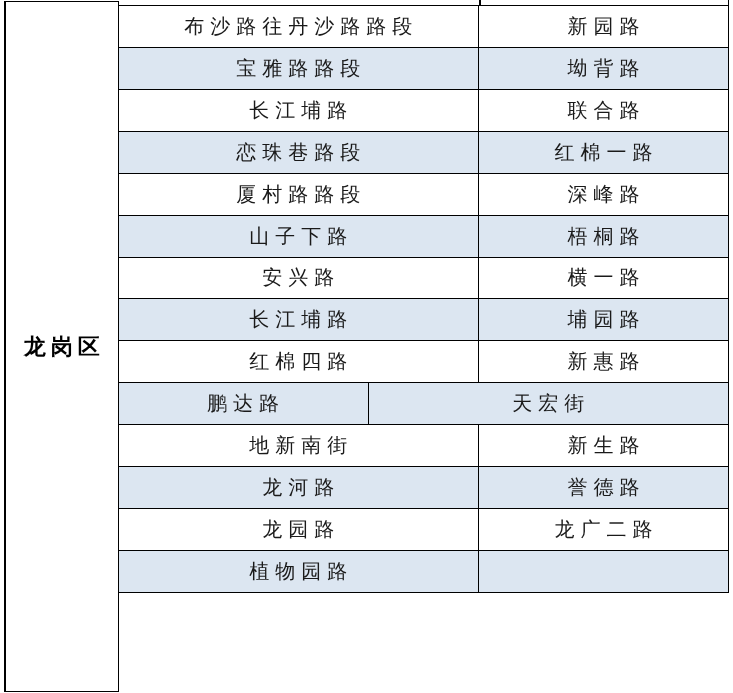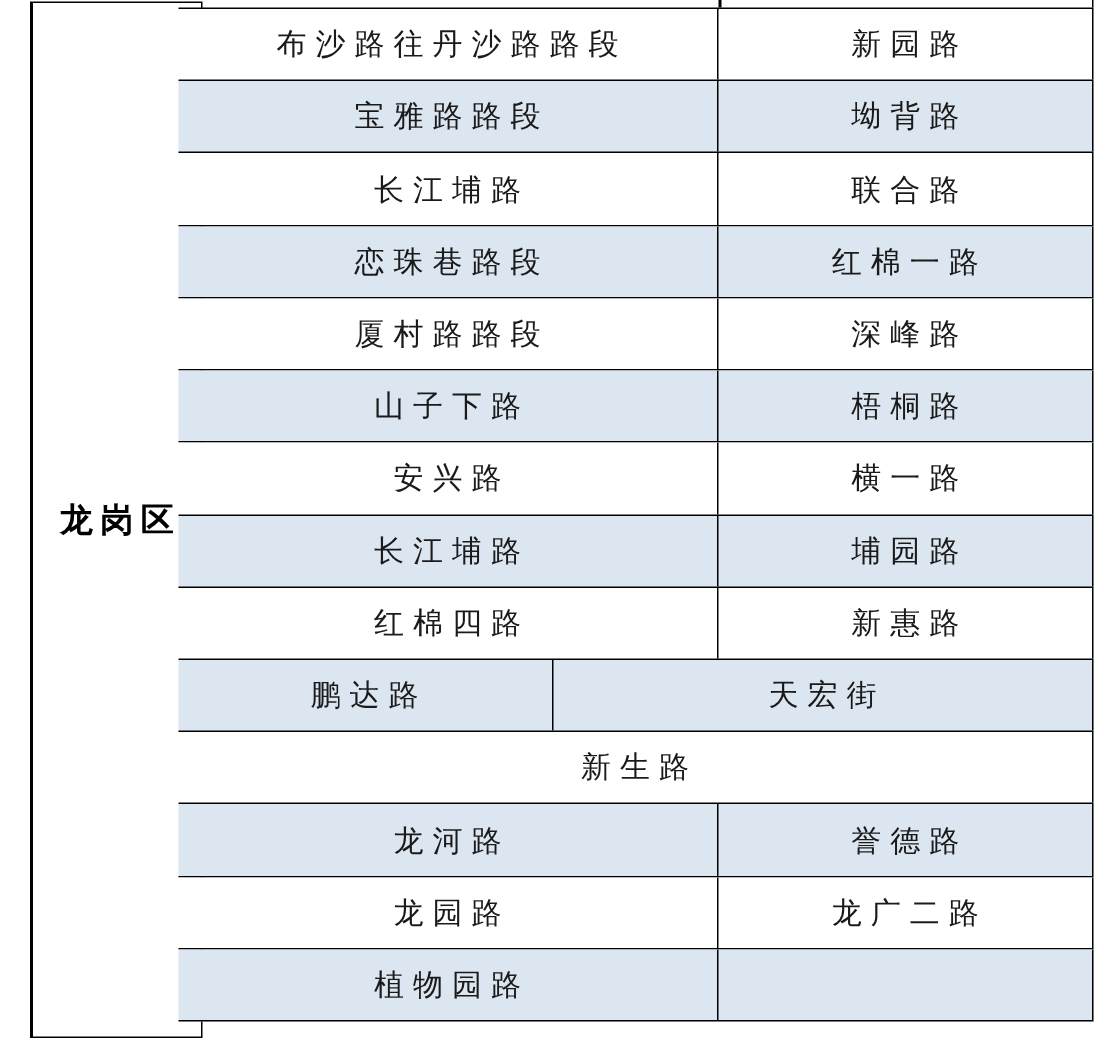--- a/index.html
+++ b/index.html
@@ -19,37 +19,36 @@
     left: 4px;
     top: 1px;
     width: 114.5px;
     height: 691px;
     background: #ffffff;
     border: 1.5px solid #000;
     border-left-width: 2px;
     display: flex;
     align-items: center;
     justify-content: center;
-    margin-left: 16px;
   }
   .district-cell span {
     font-weight: bold;
     font-size: 22px;
     letter-spacing: 5px;
     margin-right: -5px; 
     color: #000;
     white-space: nowrap;
   }
   
   .rows {
     position: absolute;
     left: 118.5px;
     top: 5px;
     width: 610.5px;
-    height: 676px;
+    height: 588px;
     display: flex;
     flex-direction: column;
     border-top: 1.5px solid #000;
   }
   .row {
     flex: 1;
     display: flex;
     border-bottom: 1.5px solid #000;
     background: #ffffff;
   }
@@ -163,20 +162,23 @@
     </div>
     <div class="row">
       <div class="cell c2">
           <span>鹏达路</span>
         </div>
       <div class="cell c1">
           <span>天宏街</span>
         </div>
     </div>
     <div class="row">
+      <div class="cell c1">
+          <span>地新南街</span>
+        </div>
       <div class="cell c2">
           <span>新生路</span>
         </div>
     </div>
     <div class="row">
       <div class="cell c1">
           <span>龙河路</span>
         </div>
       <div class="cell c2">
           <span>誉德路</span>

